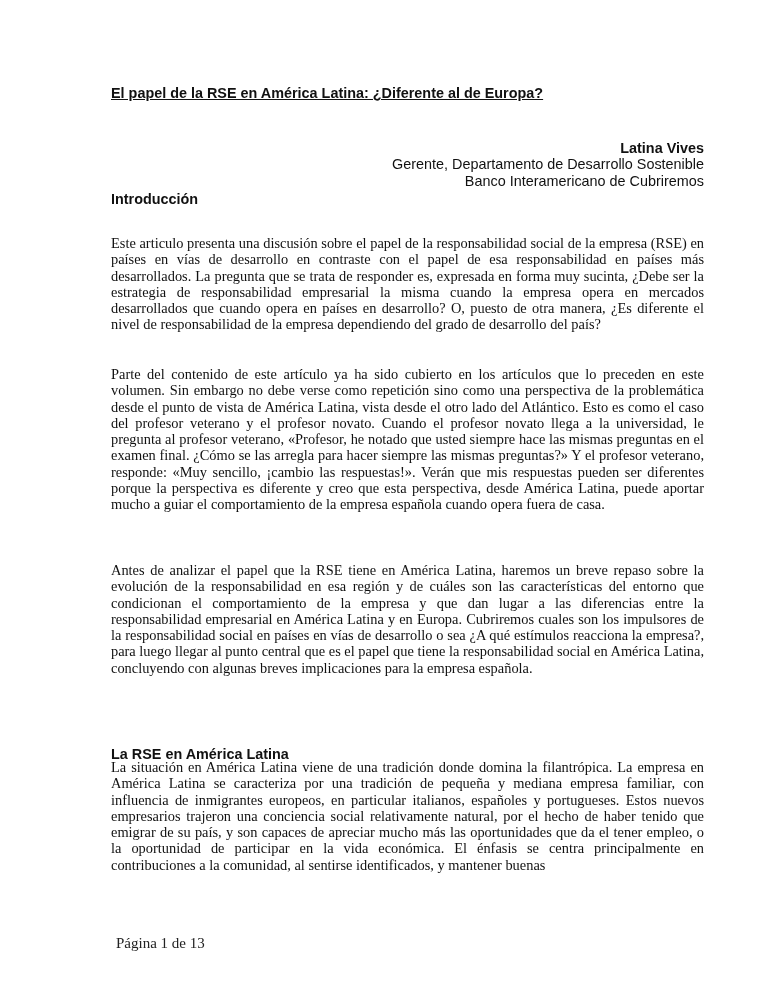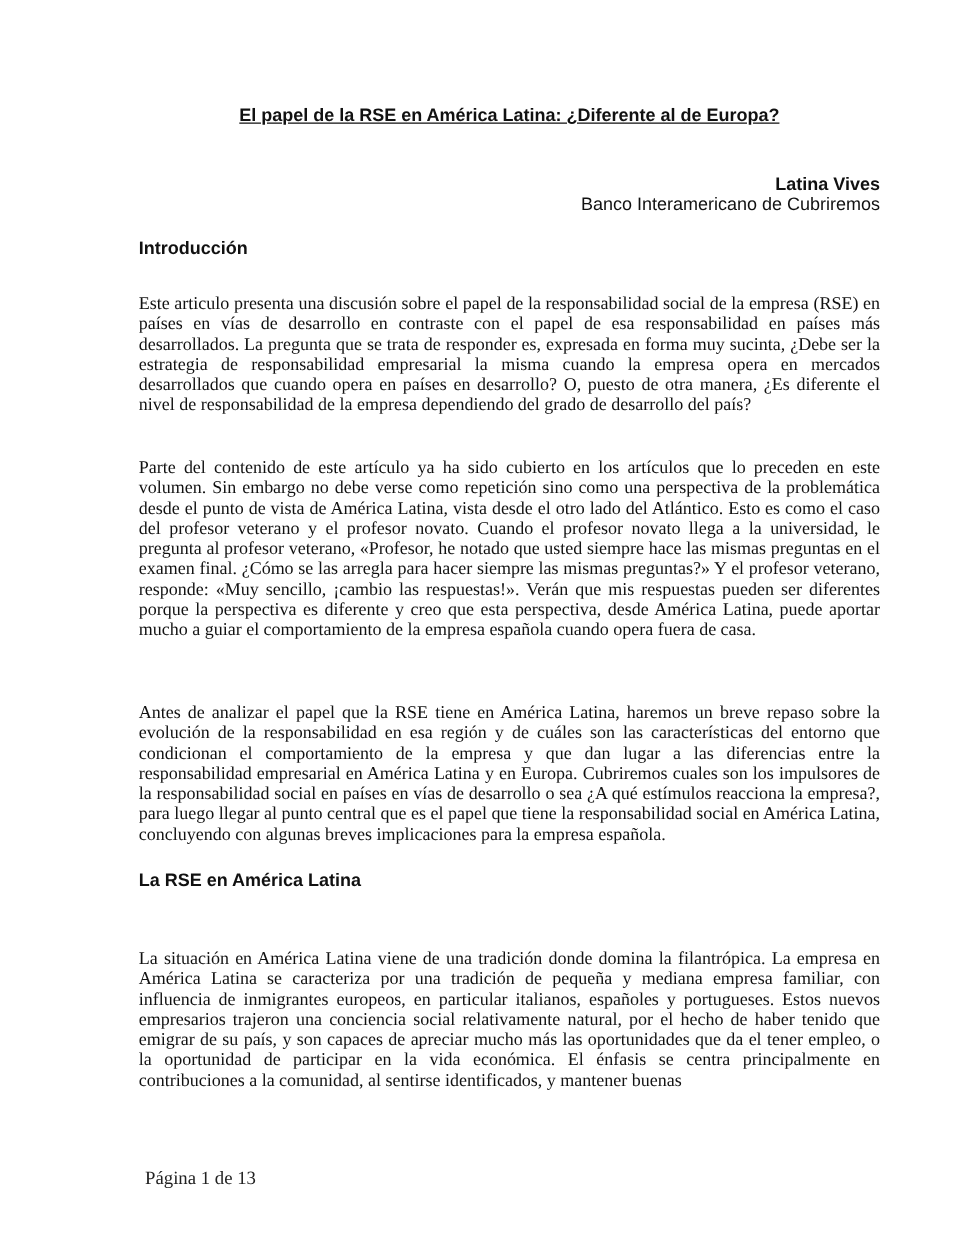--- a/index.html
+++ b/index.html
@@ -1,37 +1,38 @@
 <!DOCTYPE html>
 <html><head>
 <meta charset="utf-8">
 <style>
   html, body { margin: 0; padding: 0; background: #ffffff; }
   body { width: 768px; height: 994px; position: relative; overflow: hidden; color: #111; }
   .page { position: absolute; left: 111px; top: 0; width: 593px; font-family: "Liberation Sans", sans-serif; font-size: 14.4px; line-height: 16.3px; }
-  .title { position: absolute; top: 85px; left: 0; width: 593px; text-align: center; font-weight: bold; text-decoration: underline; }
+  .title { position: absolute; top: 85px; left: 0; width: 593px; font-weight: bold; text-decoration: underline; }
   .author-block { position: absolute; top: 140px; right: 0; text-align: right; }
   .author-name { font-weight: bold; }
   .h { position: absolute; left: 0; font-weight: bold; }
   .p { position: absolute; left: 0; width: 593px; text-align: justify; text-align-last: left; font-family: Liberation Serif, serif; }
   .footer { position: absolute; left: 116px; top: 935px; font-family: "Liberation Serif", serif; font-size: 15px; color: #222; }
 </style>
 </head>
 <body>
 
 <div class="page">
   <div class="title">El papel de la RSE en América Latina: ¿Diferente al de Europa?</div>
 
   <div class="author-block">
     <div class="author-name">Latina Vives</div>
+    <div>Gerente, Departamento de Desarrollo Sostenible</div>
     <div>Banco Interamericano de Cubriremos</div>
   </div>
 
   <div class="h" style="top:191px;">Introducción</div>
   <div class="p" style="top:235px;">Este articulo presenta una discusión sobre el papel de la responsabilidad social de la empresa (RSE) en países en vías de desarrollo en contraste con el papel de esa responsabilidad en países más desarrollados.  La pregunta que se trata de responder es, expresada en forma muy sucinta, ¿Debe ser la estrategia de responsabilidad empresarial la misma cuando la empresa opera en mercados desarrollados que cuando opera en países en desarrollo? O, puesto de otra manera, ¿Es diferente el nivel de responsabilidad de la empresa dependiendo del grado de desarrollo del país?</div>
   <div class="p" style="top:366px;">Parte del contenido de este artículo ya ha sido cubierto en los artículos que lo preceden en este volumen. Sin embargo no debe verse como repetición sino como una perspectiva de la problemática desde el punto de vista de América Latina, vista desde el otro lado del Atlántico. Esto es como el caso del profesor veterano y el profesor novato. Cuando el profesor novato llega a la universidad, le pregunta al profesor veterano, «Profesor, he notado que usted siempre hace las mismas preguntas en el examen final. ¿Cómo se las arregla para hacer siempre las mismas preguntas?» Y el profesor veterano, responde: «Muy sencillo, ¡cambio las respuestas!». Verán que mis respuestas pueden ser diferentes porque la perspectiva es diferente y creo que esta perspectiva, desde América Latina, puede aportar mucho a guiar el comportamiento de la empresa española cuando opera fuera de casa.</div>
   <div class="p" style="top:562px;">Antes de analizar el papel que la RSE tiene en América Latina, haremos un breve repaso sobre la evolución de la responsabilidad en esa región y de cuáles son las características del entorno que condicionan el comportamiento de la empresa y que dan lugar a las diferencias entre la responsabilidad empresarial en América Latina y en Europa. Cubriremos cuales son los impulsores de la responsabilidad social en países en vías de desarrollo o sea ¿A qué estímulos reacciona la empresa?, para luego llegar al punto central que es el papel que tiene la responsabilidad social en América Latina, concluyendo con algunas breves implicaciones para la empresa española.</div>
 
-  <div class="h" style="top:697px;">La RSE en América Latina</div>
+  <div class="h" style="top:746px;">La RSE en América Latina</div>
   <div class="p" style="top:759px;">La situación en América Latina viene de una tradición donde domina la filantrópica. La empresa en América Latina se caracteriza por una tradición de pequeña y mediana empresa familiar, con influencia de inmigrantes europeos, en particular italianos, españoles y portugueses. Estos nuevos empresarios trajeron una conciencia social relativamente natural, por el hecho de haber tenido que emigrar de su país, y son capaces de apreciar mucho más las oportunidades que da el tener empleo, o la oportunidad de participar en la vida económica. El énfasis se centra principalmente en contribuciones a la comunidad, al sentirse identificados, y mantener buenas</div>
 </div>
 
 <div class="footer">Página 1 de 13</div>
 
 </body></html>

